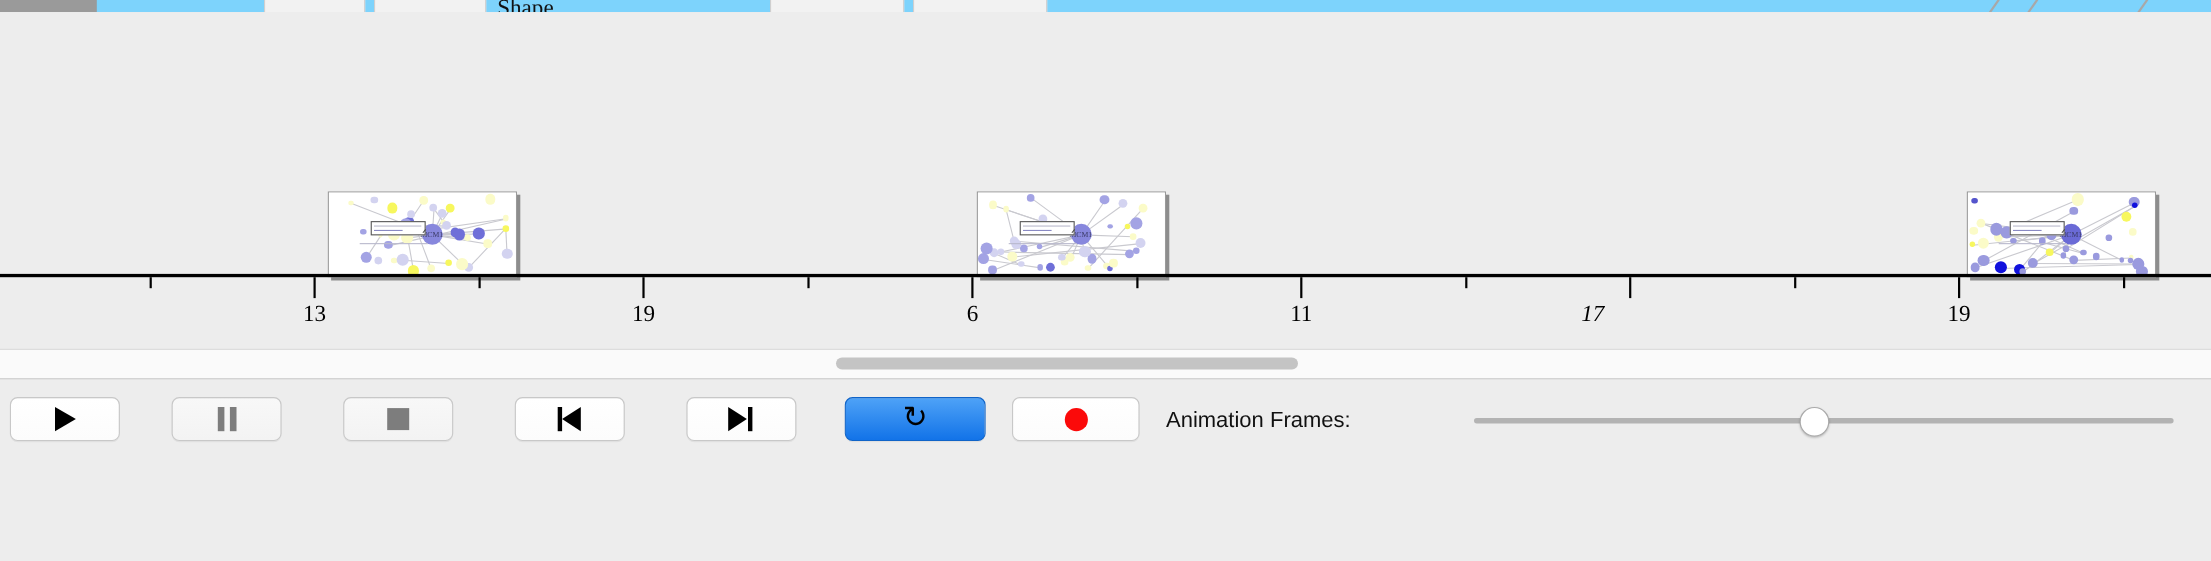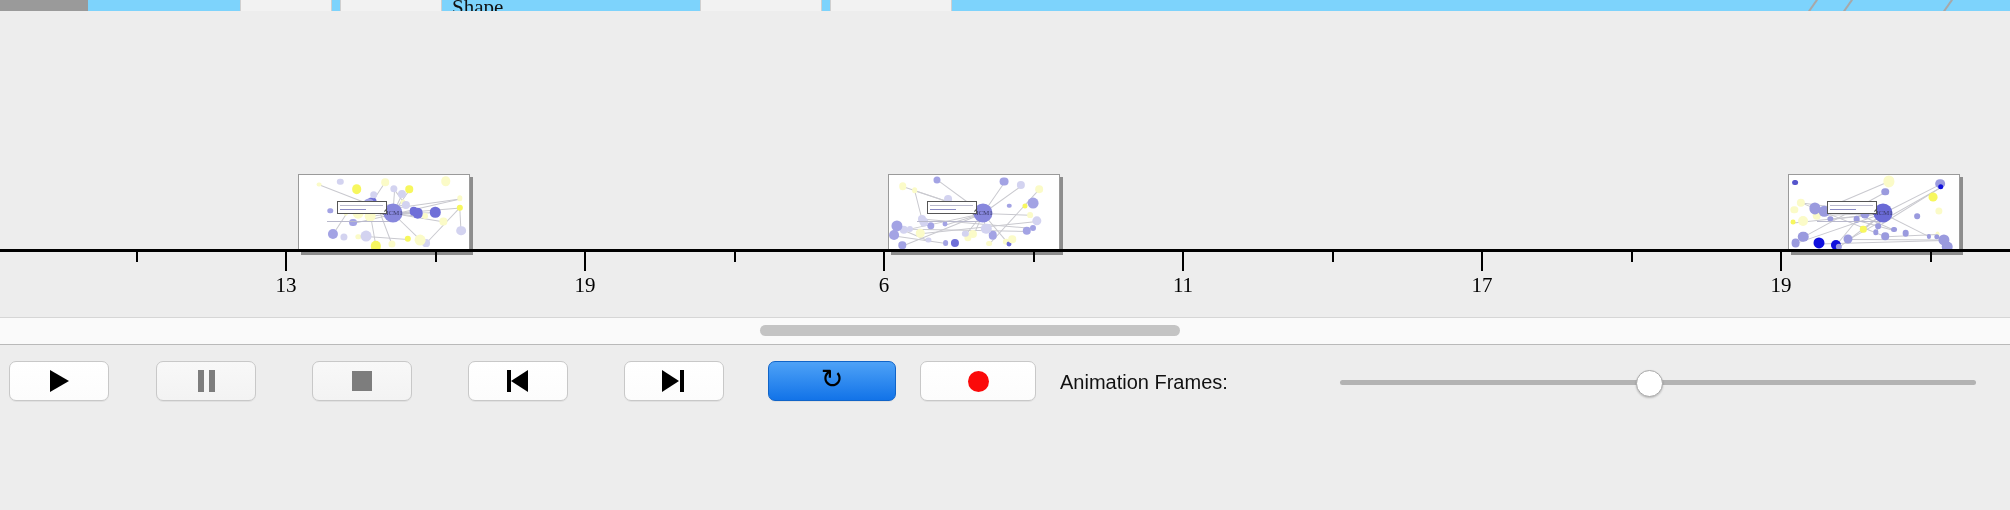--- a/index.html
+++ b/index.html
@@ -575,21 +575,21 @@
         <div id="ticks-host">
             <div class="tick major" style="left: 285px;"></div>
             <div class="tick-label" style="left: 286px;">13</div>
             <div class="tick major" style="left: 584px;"></div>
             <div class="tick-label" style="left: 585px;">19</div>
             <div class="tick major" style="left: 883px;"></div>
             <div class="tick-label" style="left: 884px;">6</div>
             <div class="tick major" style="left: 1182px;"></div>
             <div class="tick-label" style="left: 1183px;">11</div>
             <div class="tick major" style="left: 1481px;"></div>
-            <div class="tick-label" style="left: 1482px;">17</div>
+            <div class="tick-label" style="left: 1448px; font-style: italic;">17</div>
             <div class="tick major" style="left: 1780px;"></div>
             <div class="tick-label" style="left: 1781px;">19</div>
             <div class="tick minor" style="left: 136px;"></div>
             <div class="tick minor" style="left: 435px;"></div>
             <div class="tick minor" style="left: 734px;"></div>
             <div class="tick minor" style="left: 1033px;"></div>
             <div class="tick minor" style="left: 1332px;"></div>
             <div class="tick minor" style="left: 1631px;"></div>
             <div class="tick minor" style="left: 1930px;"></div>
           </div>

